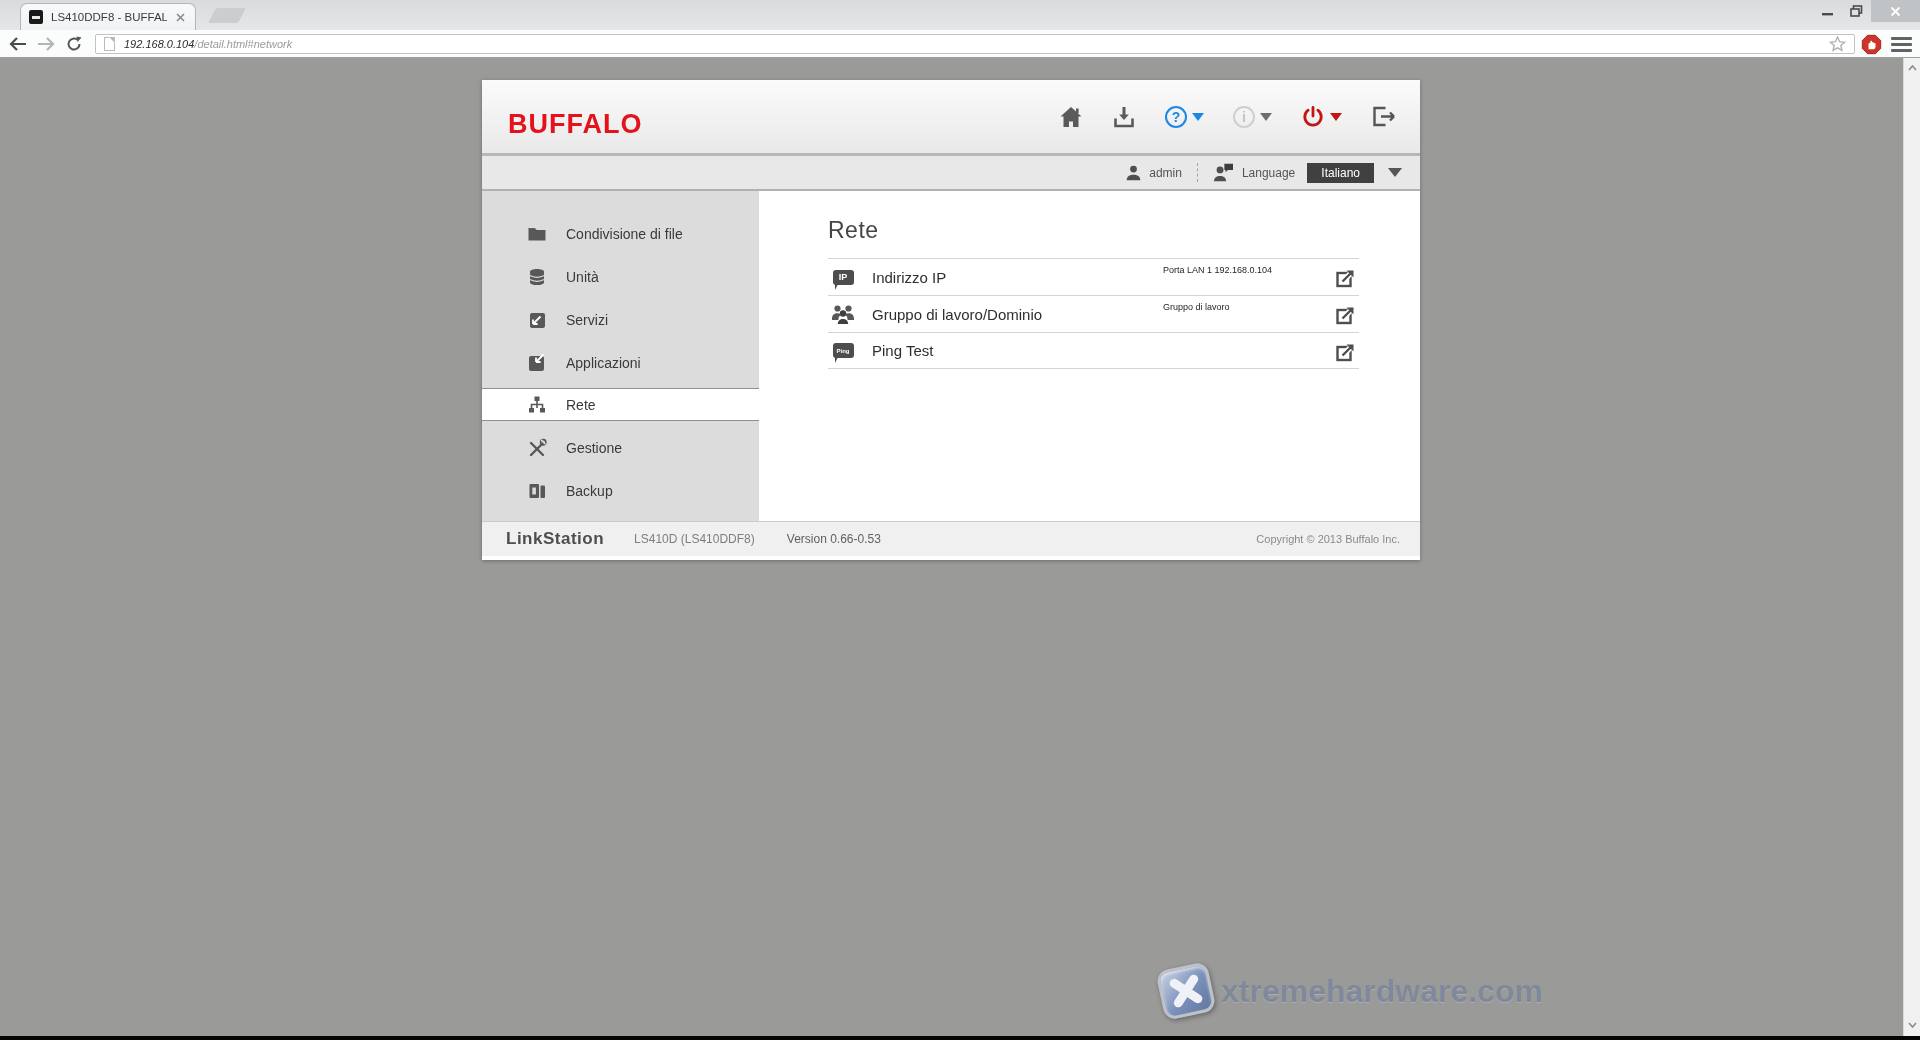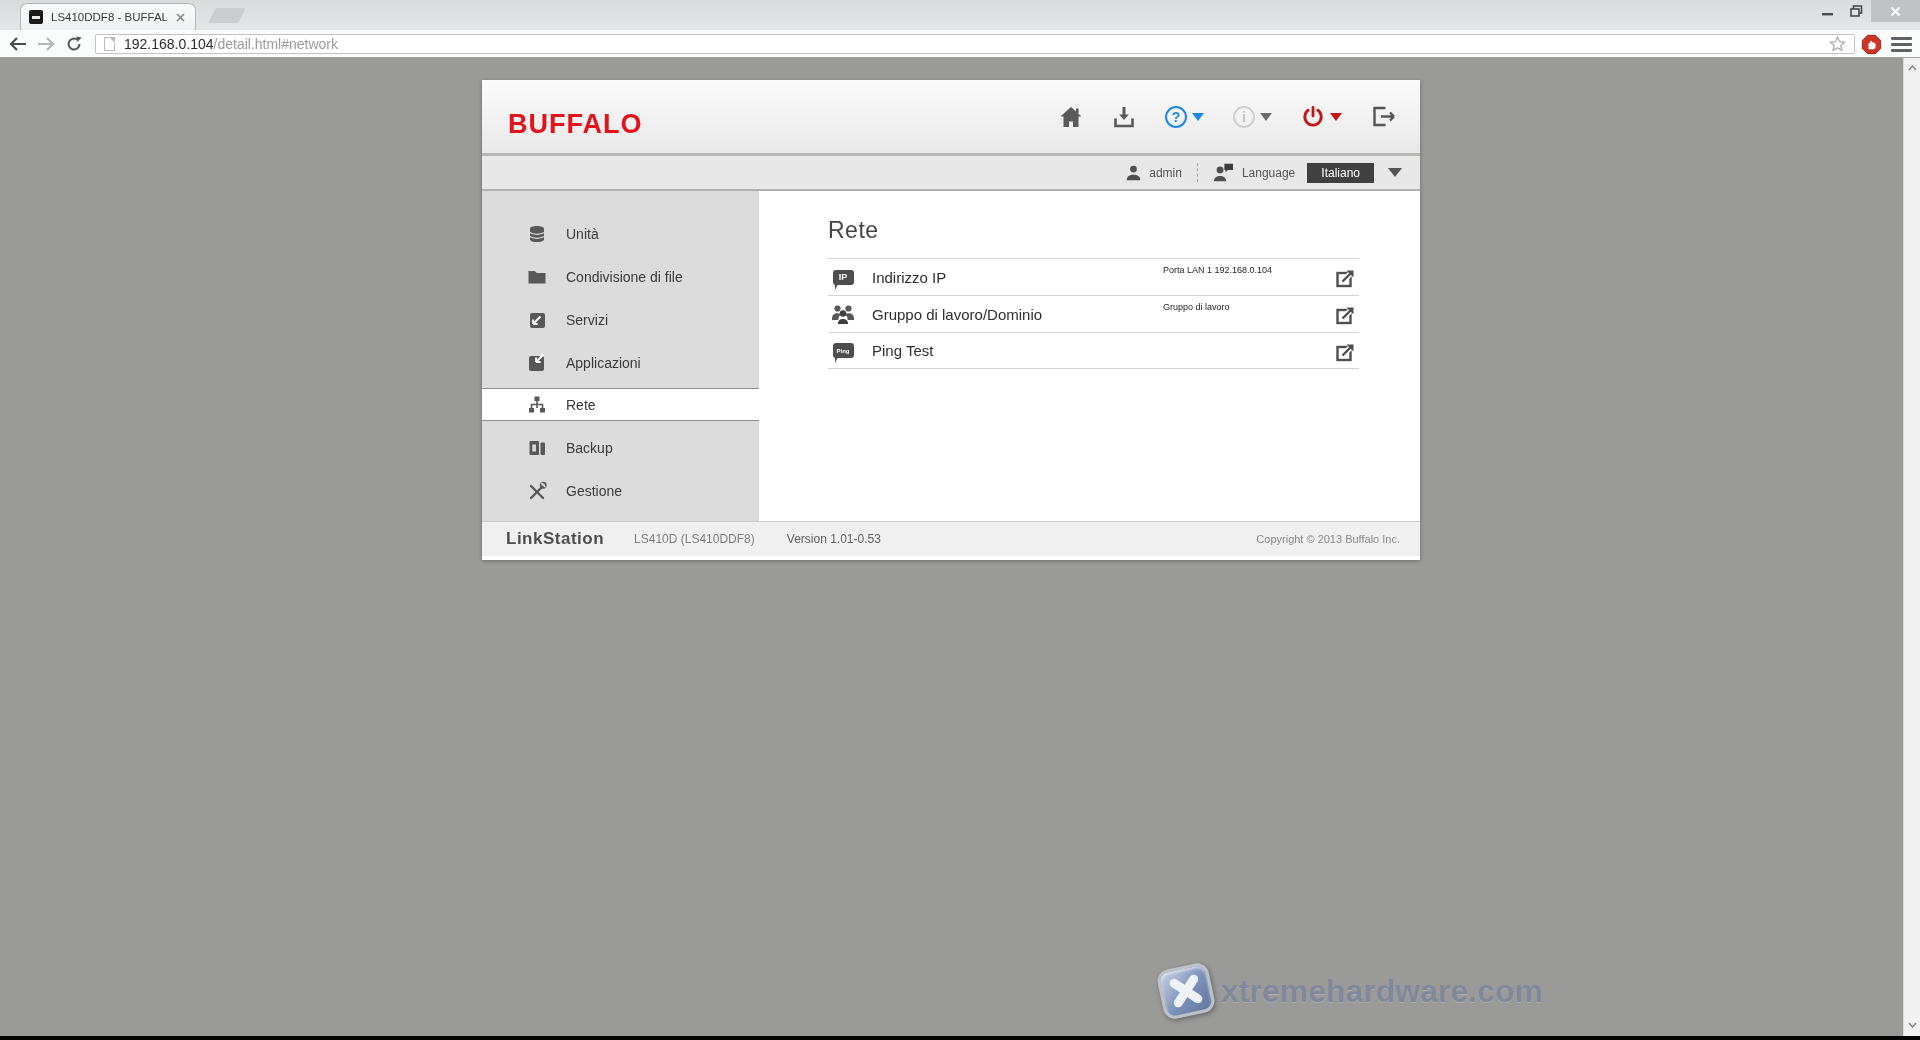--- a/index.html
+++ b/index.html
@@ -22,21 +22,21 @@
   .winbtn { width:29px; height:22px; display:flex; align-items:center; justify-content:center; cursor:pointer; }
   .winbtn.close { width:49px; background:#bfc3c6; }
   .toolbar { position:absolute; top:30px; left:0; right:0; height:28px; background:#fbfcfc;
     border-bottom:1px solid #9f9f9f; }
   .navbtn { position:absolute; top:3px; width:24px; height:21px; display:flex; align-items:center; justify-content:center; cursor:pointer; }
   .omnibox { position:absolute; left:95px; top:4px; width:1760px; height:20px; background:#fff;
     border:1px solid #c3c3c3; border-radius:2px; display:flex; align-items:center; padding:0 8px; }
   .page-ico { width:11px; height:14px; border:1px solid #b9b9b9; background:#fff; position:relative; margin-right:9px; flex:0 0 auto; }
   .page-ico::after { content:""; position:absolute; right:-1px; top:-1px; border:3px solid #b9b9b9;
     border-left-color:#fff; border-bottom-color:#fff; }
-  .url { font-size:14px; white-space:nowrap; }
+  .url { font-size:11px; white-space:nowrap;font-style:italic; }
   .url .host { color:#2b2b2b; }
   .url .path { color:#9b9b9b; }
   .star { margin-left:auto; cursor:pointer; display:flex; }
   .adblock { position:absolute; left:1861px; top:4px; width:21px; height:21px; cursor:pointer; }
   .menu-btn { position:absolute; left:1891px; top:7px; width:21px; height:15px; cursor:pointer;
     display:flex; flex-direction:column; justify-content:space-between; }
   .menu-btn i { display:block; height:3px; background:#606366; border-radius:1px; }
 
   
   .pagearea { position:absolute; top:58px; left:0; right:0; height:978px; background:#9a9a99; }
@@ -243,31 +243,31 @@
       <span class="lang-box">Italiano</span>
       <span class="tri dark lang-arrow"></span>
     </div>
 
     <div class="content">
 
       <div class="sidebar">
         <div class="side-list">
           <div class="side-item">
             <svg class="side-ico" viewBox="0 0 20 20">
+                <path d="M1.5 4h6.2l2 2h8.8v10.5H1.5z" fill="#585858"></path>
+                <path d="M1.5 4h6.2l.8.8H1.5z" fill="#6a6a6a"></path>
+              </svg>
+            <span class="lbl">Condivisione di file</span>
+          </div>
+          <div class="side-item">
+            <svg class="side-ico" viewBox="0 0 20 20">
                 <path d="M3 4.6C3 3.2 6.1 2 10 2s7 1.2 7 2.6v10.8c0 1.4-3.1 2.6-7 2.6s-7-1.2-7-2.6z" fill="#585858"></path>
                 <path d="M3 8.6c1.6 1.1 4 1.7 7 1.7s5.4-.6 7-1.7M3 12.6c1.6 1.1 4 1.7 7 1.7s5.4-.6 7-1.7" stroke="#dbdcdb" stroke-width="1.2" fill="none"></path>
               </svg>
             <span class="lbl">Unità</span>
-          </div>
-          <div class="side-item">
-            <svg class="side-ico" viewBox="0 0 20 20">
-                <path d="M1.5 4h6.2l2 2h8.8v10.5H1.5z" fill="#585858"></path>
-                <path d="M1.5 4h6.2l.8.8H1.5z" fill="#6a6a6a"></path>
-              </svg>
-            <span class="lbl">Condivisione di file</span>
           </div>
           <div class="side-item">
             <svg class="side-ico" viewBox="0 0 20 20">
                 <rect x="3" y="3" width="15" height="15" rx="2" fill="#585858"></rect>
                 <path d="M13.5 6.5 6 14m0 0v-4.6M6 14h4.6" stroke="#fff" stroke-width="1.8" fill="none"></path>
               </svg>
             <span class="lbl">Servizi</span>
           </div>
           <div class="side-item">
             <svg class="side-ico" viewBox="0 0 20 20">
@@ -277,37 +277,37 @@
             <span class="lbl">Applicazioni</span>
           </div>
           <div class="side-item active">
             <svg class="side-ico" viewBox="0 0 20 20">
                 <rect x="7.5" y="1.5" width="5" height="4.5" fill="#585858"></rect>
                 <rect x="2" y="13" width="5" height="4.5" fill="#585858"></rect>
                 <rect x="13" y="13" width="5" height="4.5" fill="#585858"></rect>
                 <path d="M10 6v3.5M4.5 13v-3.5h11V13M10 9.5V13" stroke="#585858" stroke-width="1.6" fill="none"></path>
               </svg>
             <span class="lbl">Rete</span>
-          </div>
-          <div class="side-item">
-            <svg class="side-ico" viewBox="0 0 20 20">
-                <rect x="2.5" y="3" width="9.5" height="14" rx="1" fill="#585858"></rect>
-                <rect x="5.3" y="6.5" width="3.6" height="7" fill="#dbdcdb"></rect>
-                <rect x="13.5" y="4.5" width="4.5" height="12.5" rx="1" fill="#585858"></rect>
-              </svg>
-            <span class="lbl">Backup</span>
           </div>
           <div class="side-item">
             <svg class="side-ico" viewBox="0 0 20 20" fill="none" stroke="#585858" stroke-linecap="round">
                 <path d="M4 17 16 5" stroke-width="2.4"></path>
                 <path d="M4 5l12 12" stroke-width="2.4"></path>
                 <circle cx="16.2" cy="4.2" r="2.6" stroke-width="1.7"></circle>
                 <path d="M14.5 2.2l3.5 3.5" stroke="#dbdcdb" stroke-width="1.6"></path>
               </svg>
             <span class="lbl">Gestione</span>
+          </div>
+          <div class="side-item">
+            <svg class="side-ico" viewBox="0 0 20 20">
+                <rect x="2.5" y="3" width="9.5" height="14" rx="1" fill="#585858"></rect>
+                <rect x="5.3" y="6.5" width="3.6" height="7" fill="#dbdcdb"></rect>
+                <rect x="13.5" y="4.5" width="4.5" height="12.5" rx="1" fill="#585858"></rect>
+              </svg>
+            <span class="lbl">Backup</span>
           </div>
         </div>
       </div>
 
       <div class="main">
         <h1 class="main-title">Rete</h1>
         <div class="rows">
 
           <div class="row">
             <span class="row-icon">
@@ -367,21 +367,21 @@
             </span>
           </div>
 
         </div>
       </div>
     </div>
 
     <div class="card-footer">
       <span class="brand">LinkStation</span>
       <span class="model">LS410D (LS410DDF8)</span>
-      <span class="version">Version 1.01-0.53</span>
+      <span class="version">Version 0.66-0.53</span>
       <span class="copyright">Copyright © 2013 Buffalo Inc.</span>
     </div>
   </div>
 
   <div class="watermark">
     <div class="wm-logo">
       <svg width="46" height="44" viewBox="0 0 46 44">
           <path d="M13 12 33 32M33 12 13 32" stroke="#eef1f6" stroke-width="9" stroke-linecap="round"></path>
         </svg>
     </div>

